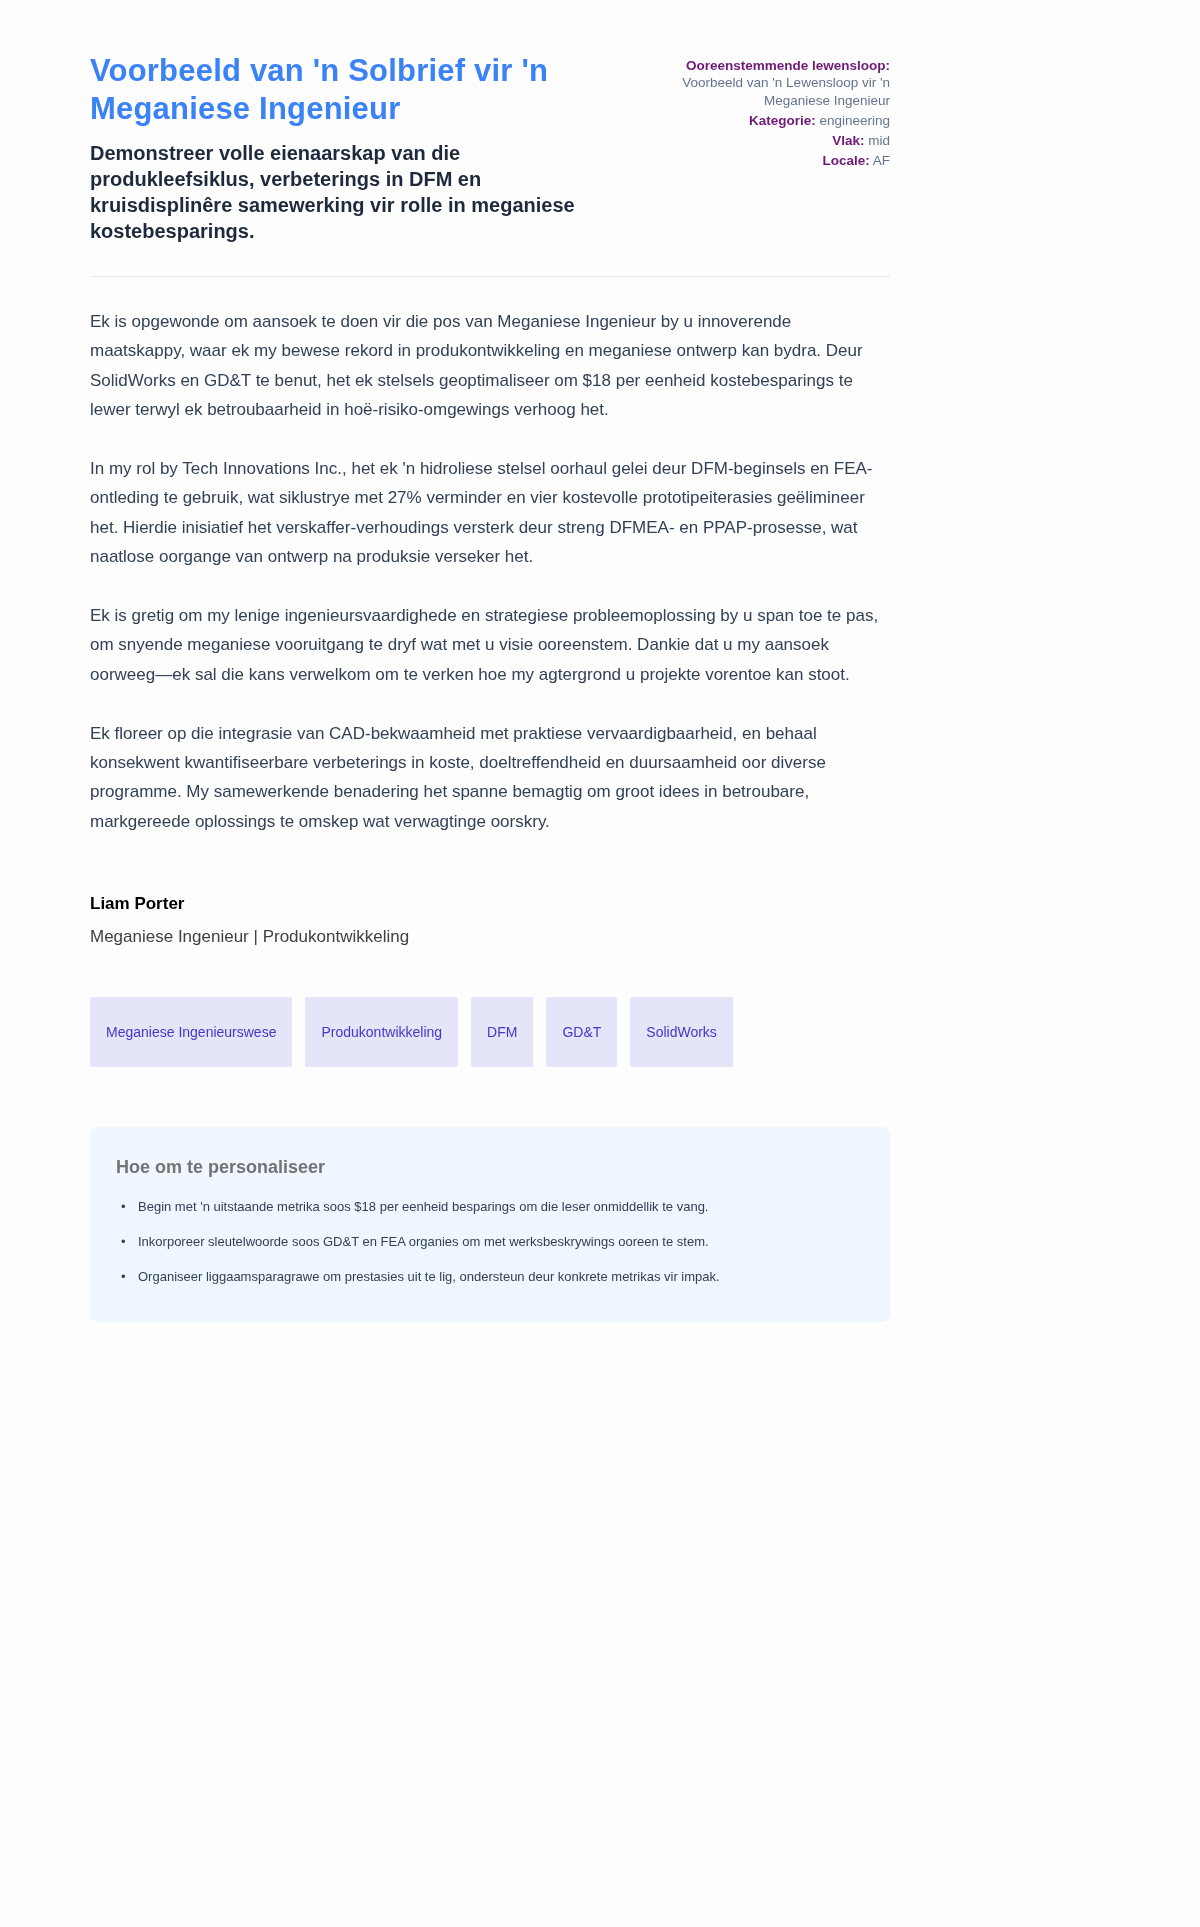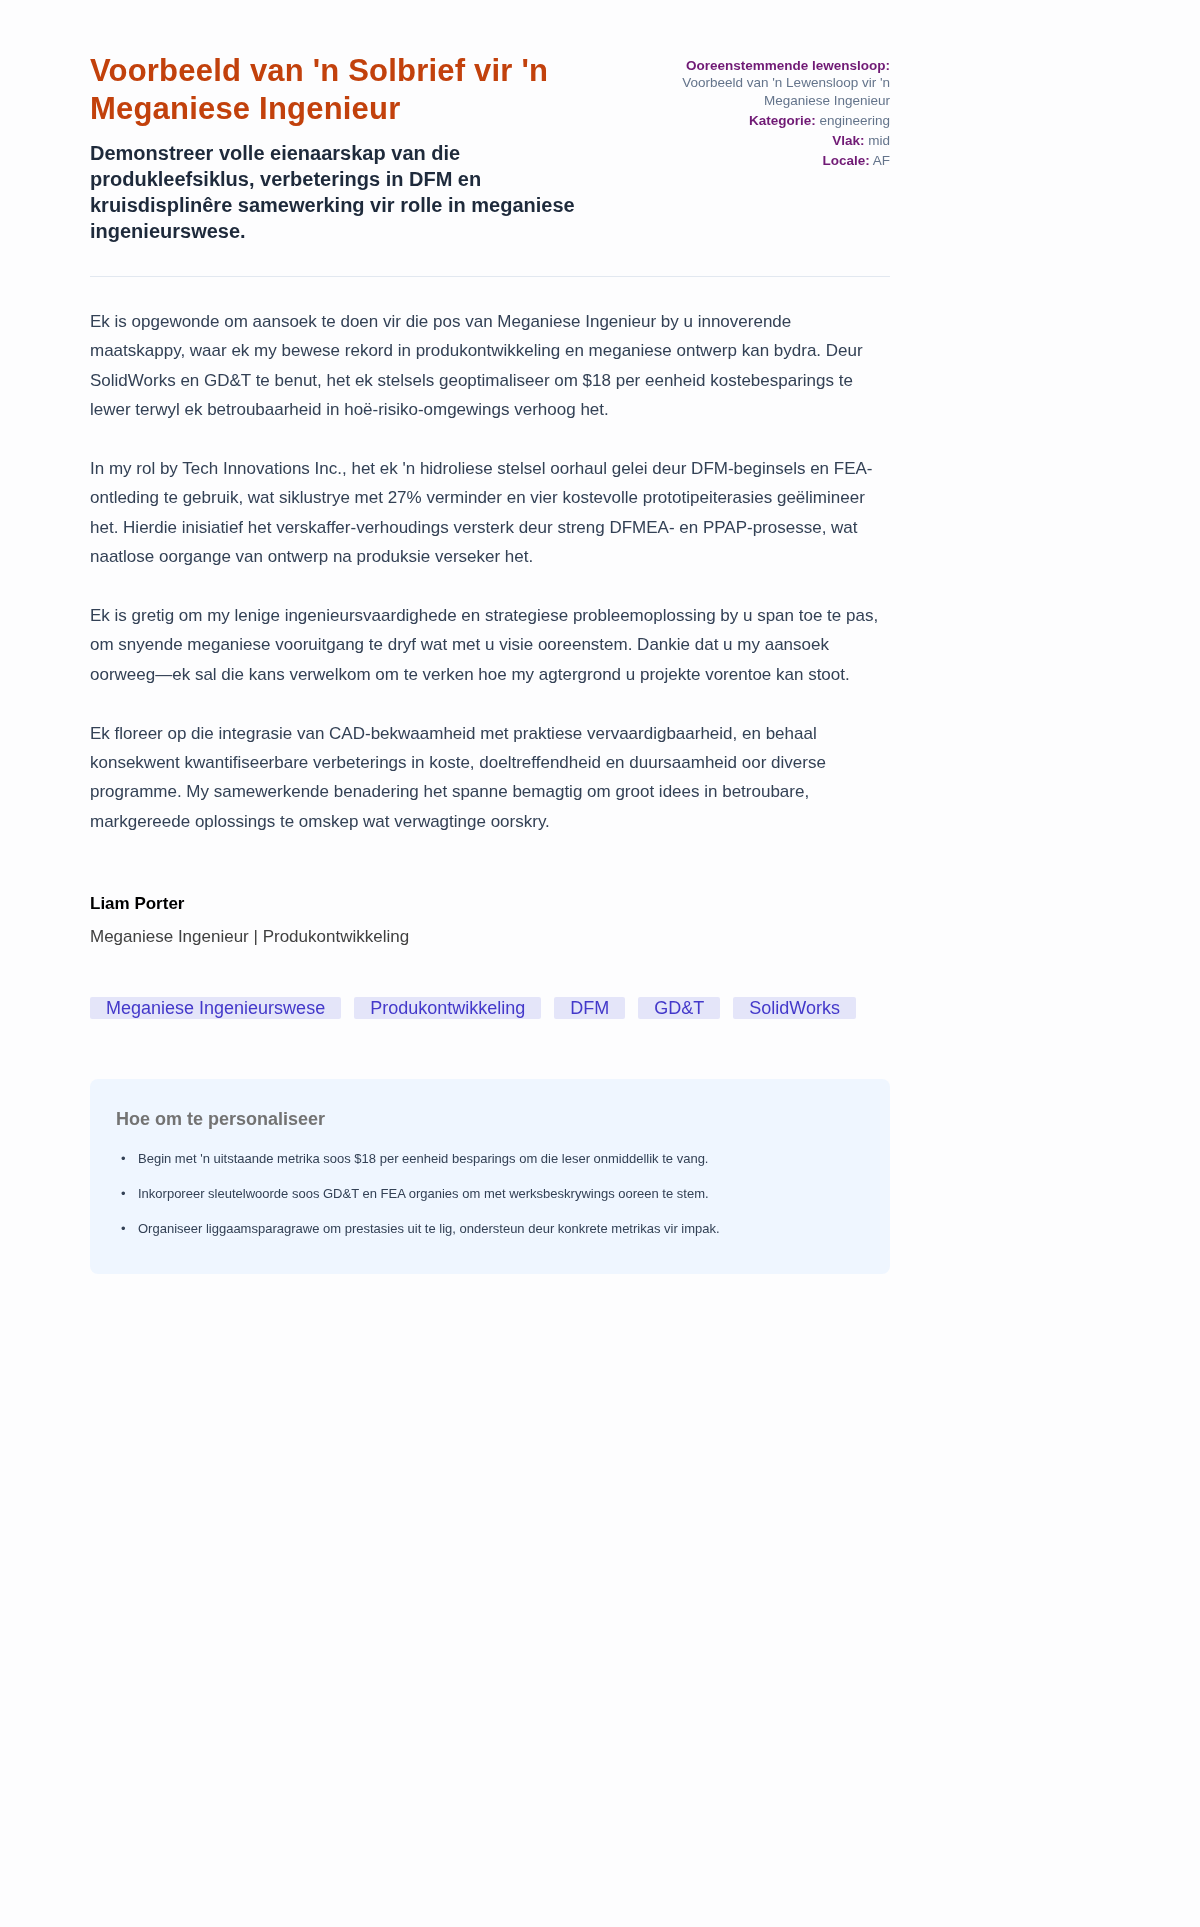--- a/index.html
+++ b/index.html
@@ -14,21 +14,21 @@
   .page {
     width: 800px;
     margin-left: 90px;
     padding: 52px 0 90px;
   }
 
   
   .header { display: flex; justify-content: space-between; align-items: flex-start; gap: 40px; }
   .header-left { width: 565px; }
   .page-title {
-    color: #c2410c;
+    color: #3b82f6;
     font-size: 31px;
     font-weight: 700;
     line-height: 1.23;
     letter-spacing: 0.2px;
     margin-bottom: 12px;
   }
   .page-subtitle {
     color: #1e2a3b;
     font-size: 20px;
     font-weight: 700;
@@ -70,23 +70,23 @@
   .signature { margin-top: 58px; }
   .sig-name { font-weight: 700; font-size: 17px; color: #000000; }
   .sig-title { margin-top: 13px; font-size: 17px; color: #404040; }
 
   
   .tags { display: flex; flex-wrap: wrap; gap: 13px; margin-top: 50px; }
   .tag {
     display: inline-block;
     background: #e4e5f9;
     color: #4338ca;
-    font-size: 18px;
+    font-size: 14px;
     line-height: 1;
-    padding: 2px 16px;
+    padding: 28px 16px;
     border-radius: 2px;
     cursor: pointer;
     white-space: nowrap;
   }
 
   
   .tips {
     background: #eff6ff;
     border-radius: 8px;
     margin-top: 60px;
@@ -118,21 +118,21 @@
   }
 </style>
 </head>
 <body>
 
 <div class="page">
 
   <div class="header">
     <div class="header-left">
       <h1 class="page-title">Voorbeeld van 'n Solbrief vir 'n Meganiese Ingenieur</h1>
-      <div class="page-subtitle">Demonstreer volle eienaarskap van die produkleefsiklus, verbeterings in DFM en kruisdisplinêre samewerking vir rolle in meganiese ingenieurswese.</div>
+      <div class="page-subtitle">Demonstreer volle eienaarskap van die produkleefsiklus, verbeterings in DFM en kruisdisplinêre samewerking vir rolle in meganiese kostebesparings.</div>
     </div>
     <div class="meta">
       <div class="meta-item">
         <span class="meta-label">Ooreenstemmende lewensloop:</span>
         <span>Voorbeeld van 'n Lewensloop vir 'n Meganiese Ingenieur</span>
       </div>
       <div class="meta-item">
         <span class="meta-label">Kategorie:</span>
         <span>engineering</span>
       </div>

